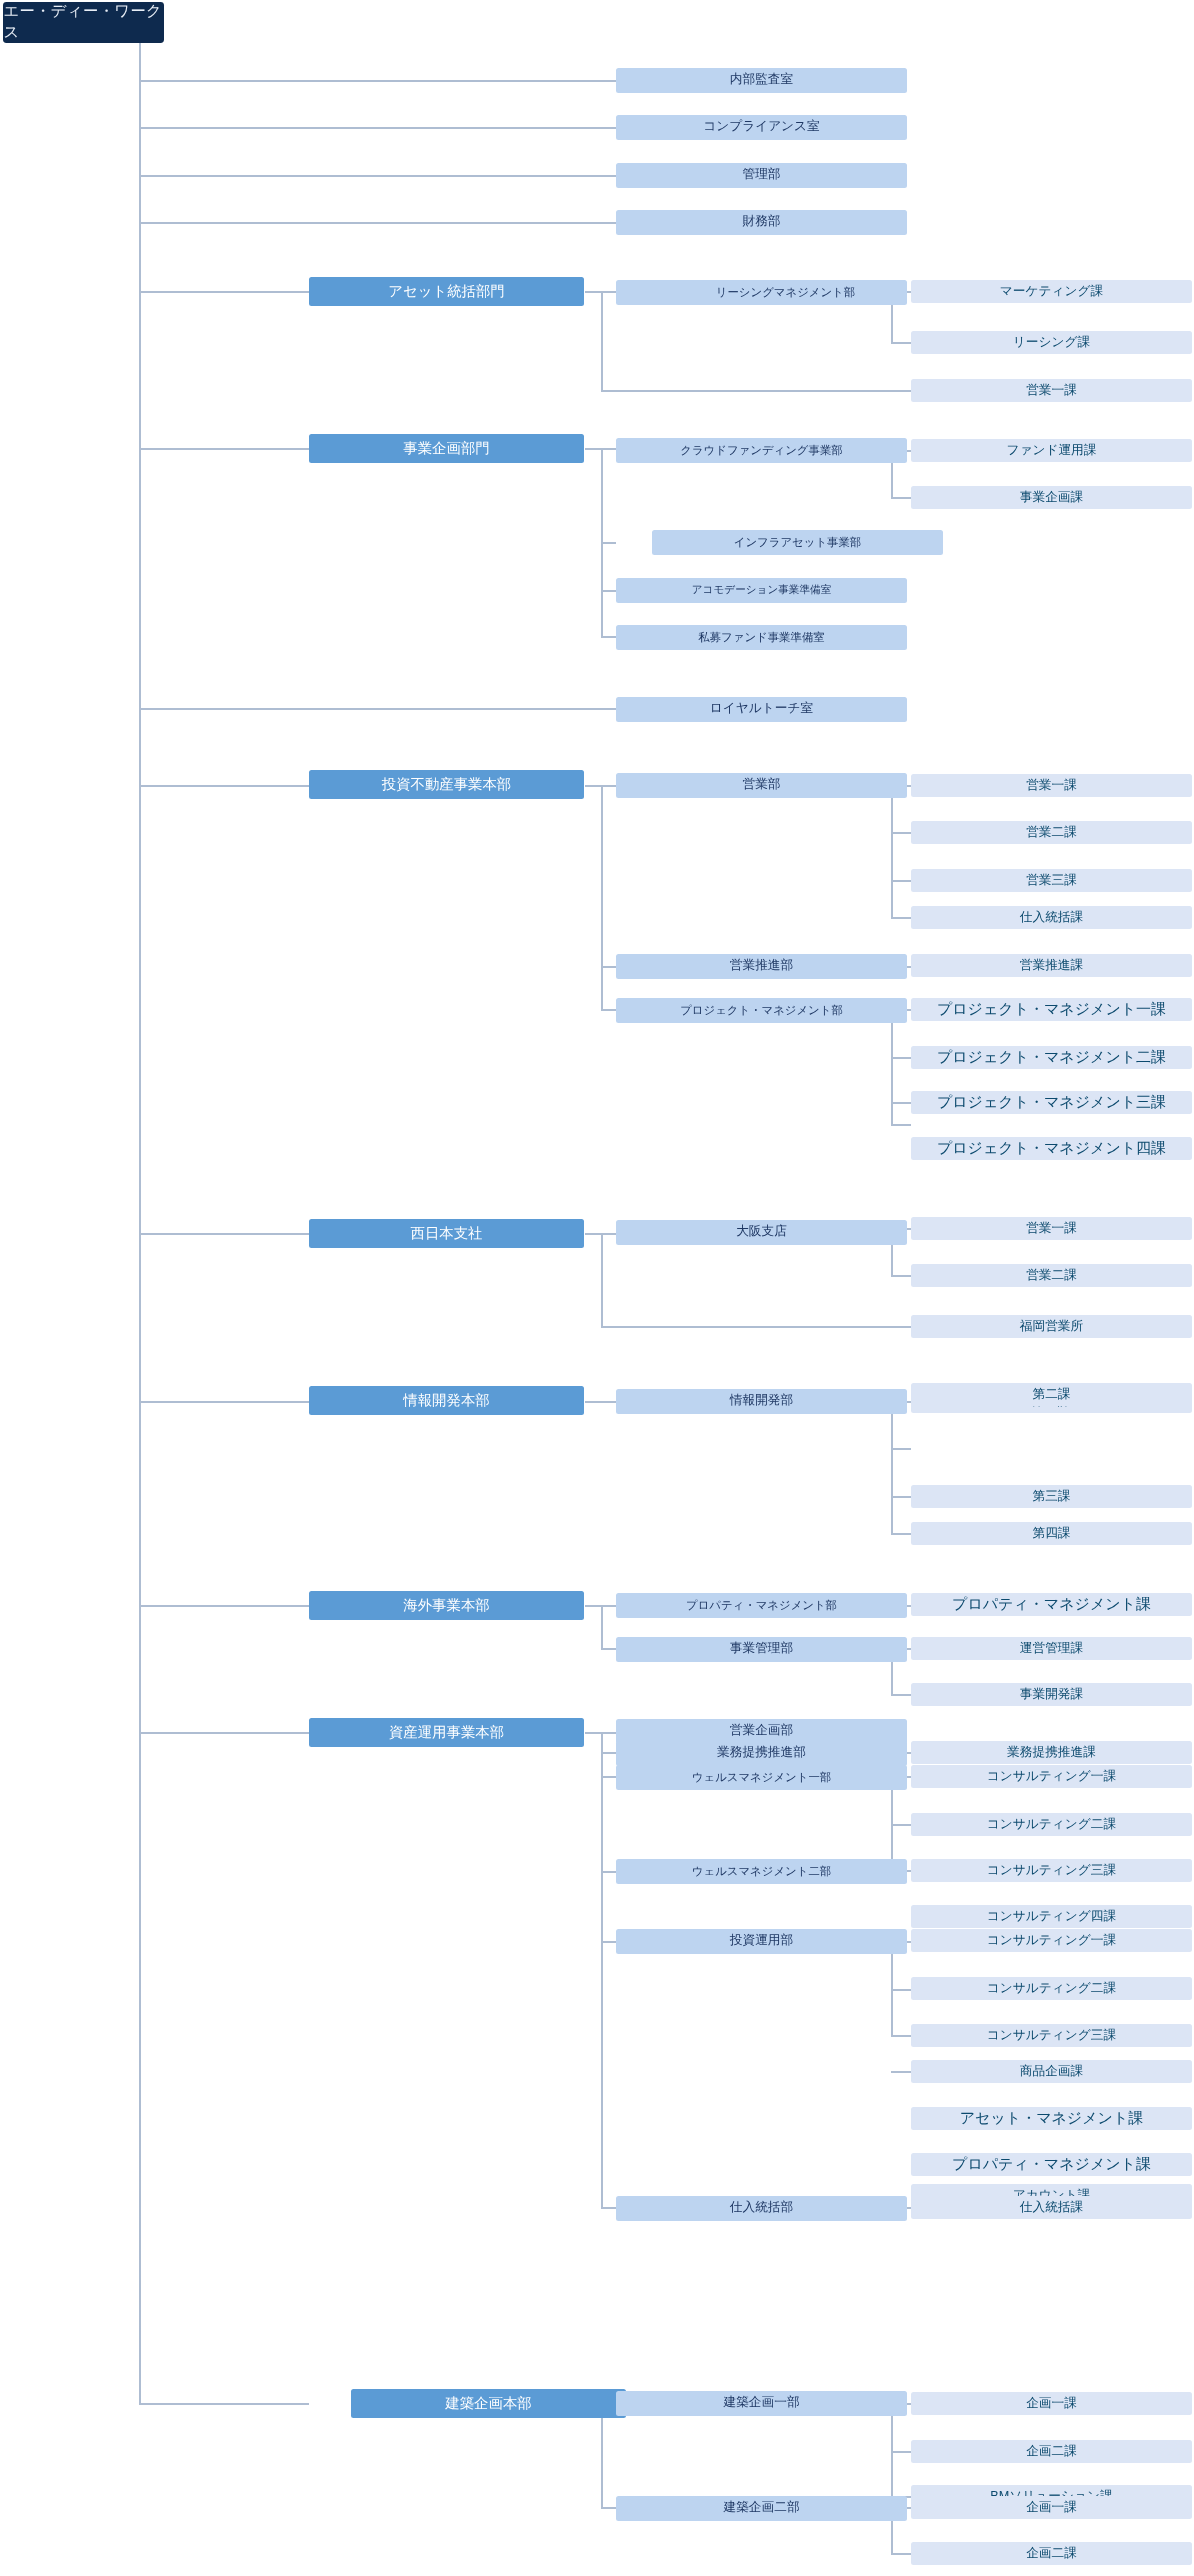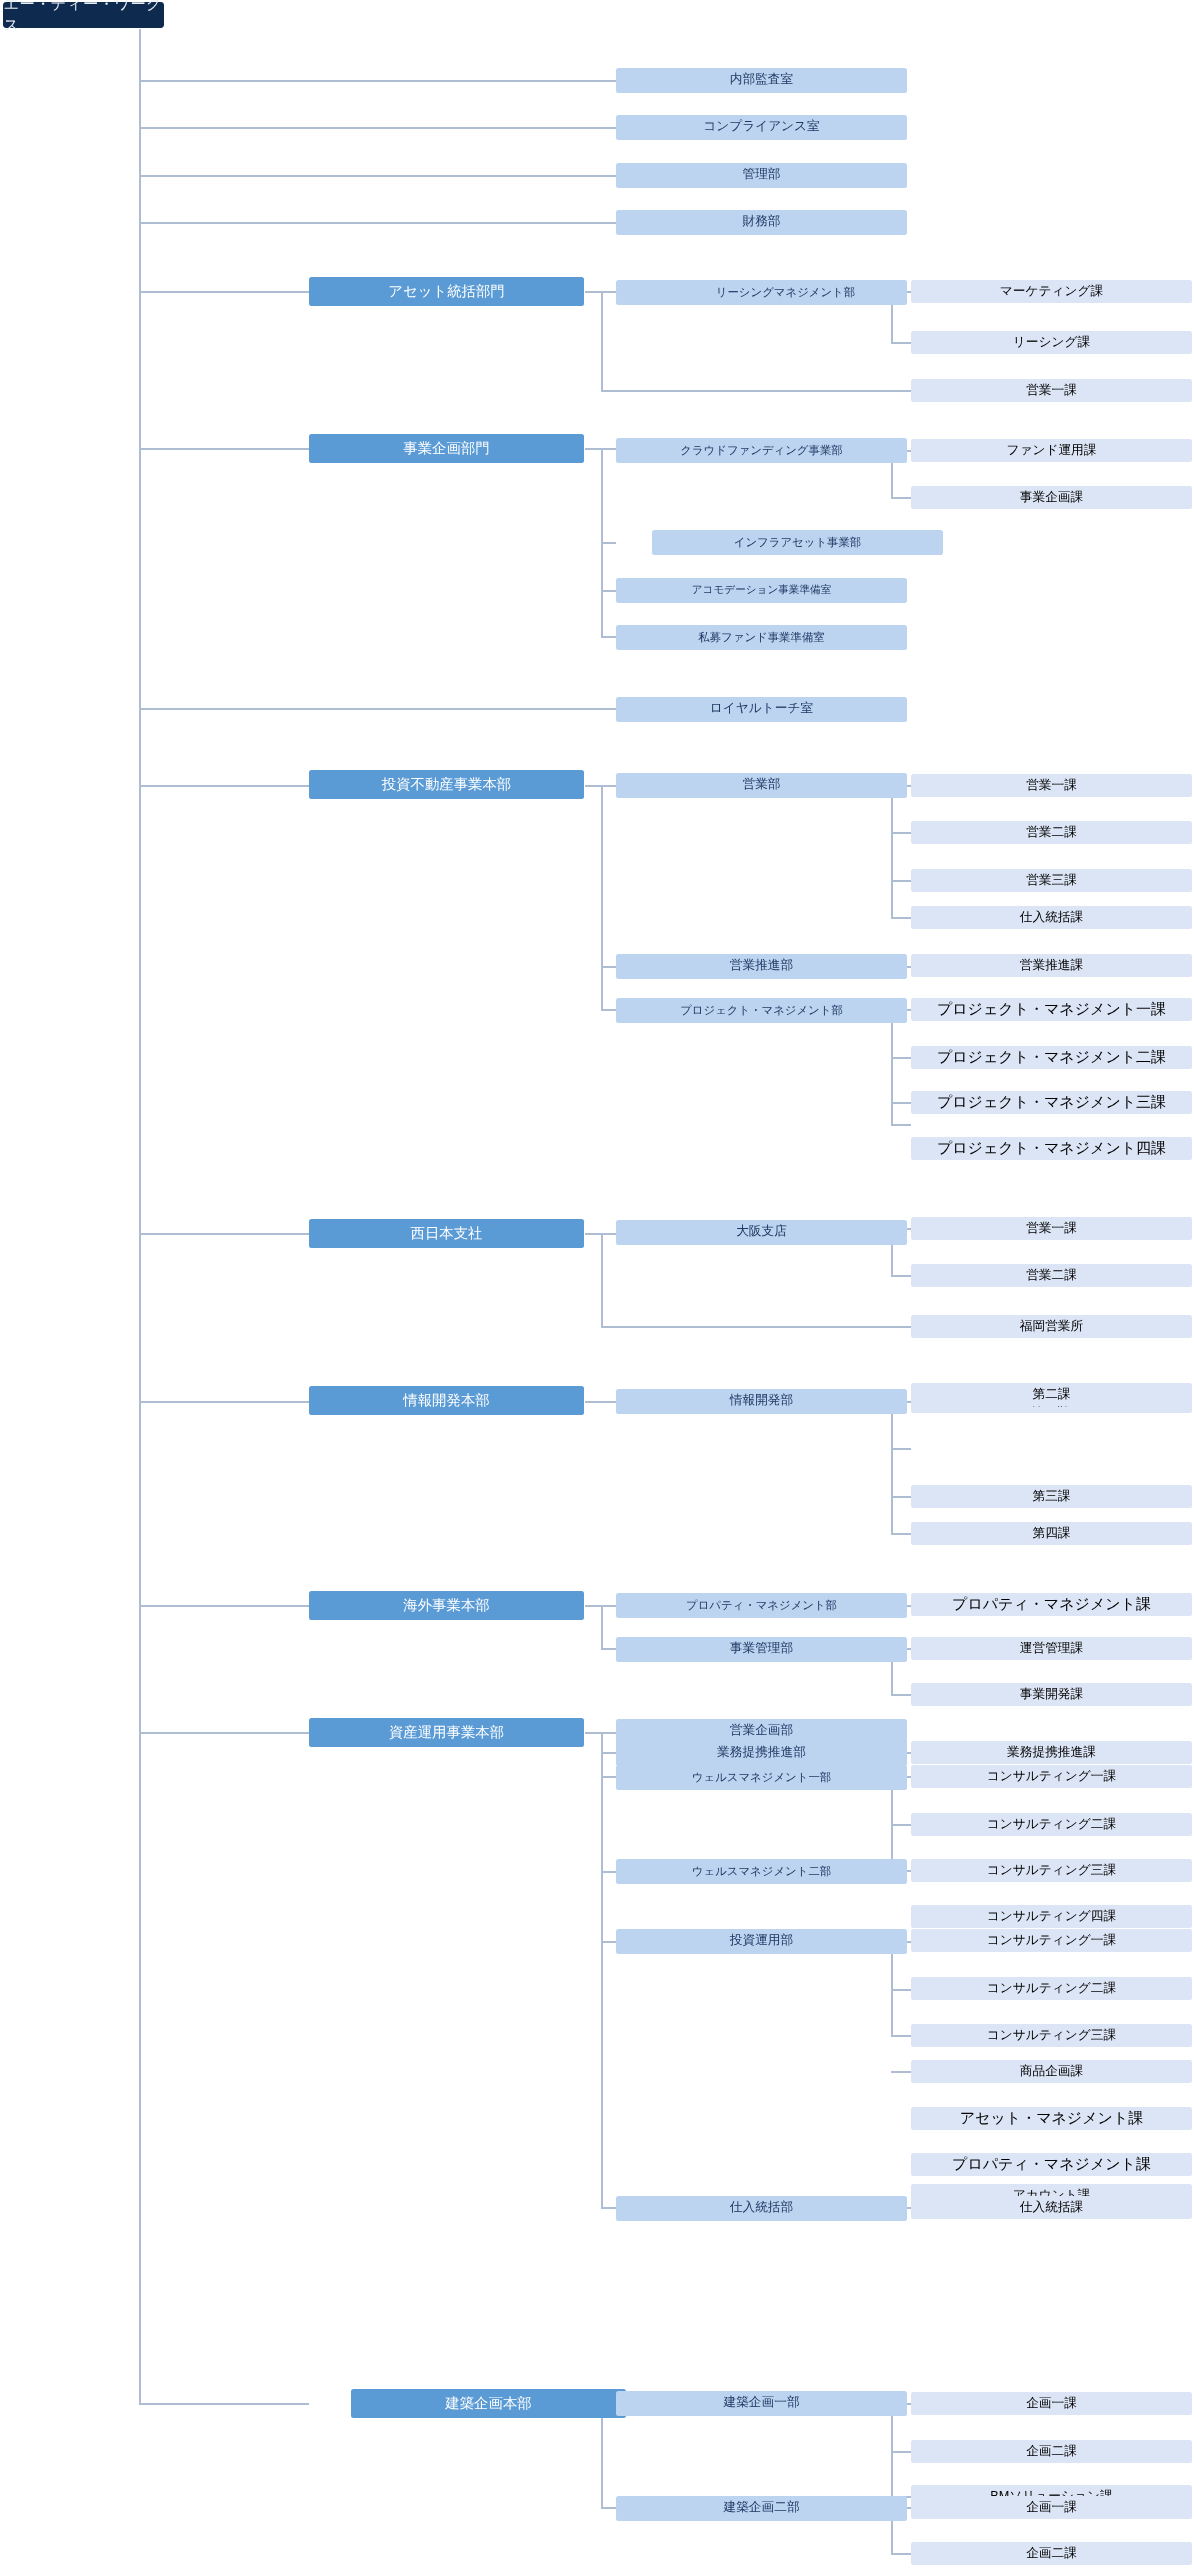--- a/index.html
+++ b/index.html
@@ -12,21 +12,21 @@
     position:relative;
     width:1195px;
     height:2576px;
     background:#ffffff;
     overflow:hidden;
   }
   
   .root-box{
     position:absolute;
     left:3.4px; top:1.7px;
-    width:161px; height:26px;
+    width:161px; height:41px;
     background:#0E2A4E;
     border-radius:3.4px;
     color:#E8EEF6;
     font-size:15.3px;
     letter-spacing:0.4px;
     display:flex;align-items:center;justify-content:center;
     box-sizing:border-box;
     z-index:5;
   }
   
@@ -54,21 +54,21 @@
   .lv2{
     background:#BDD4F0;
     color:#1F3864;
     font-size:12.7px;
     left:616px;
     width:291px;
     height:24.6px;
   }
   .lv3{
     background:#DCE5F5;
-    color:#000000;
+    color:#0c4a6e;
     font-size:12.7px;
     left:911px;
     width:281px;
     height:23px;
   }
   .lv2.small{font-size:11.4px;}
   .lv3.small{font-size:15px;}
   .lv2.xsmall{font-size:10.6px;}
 
   

